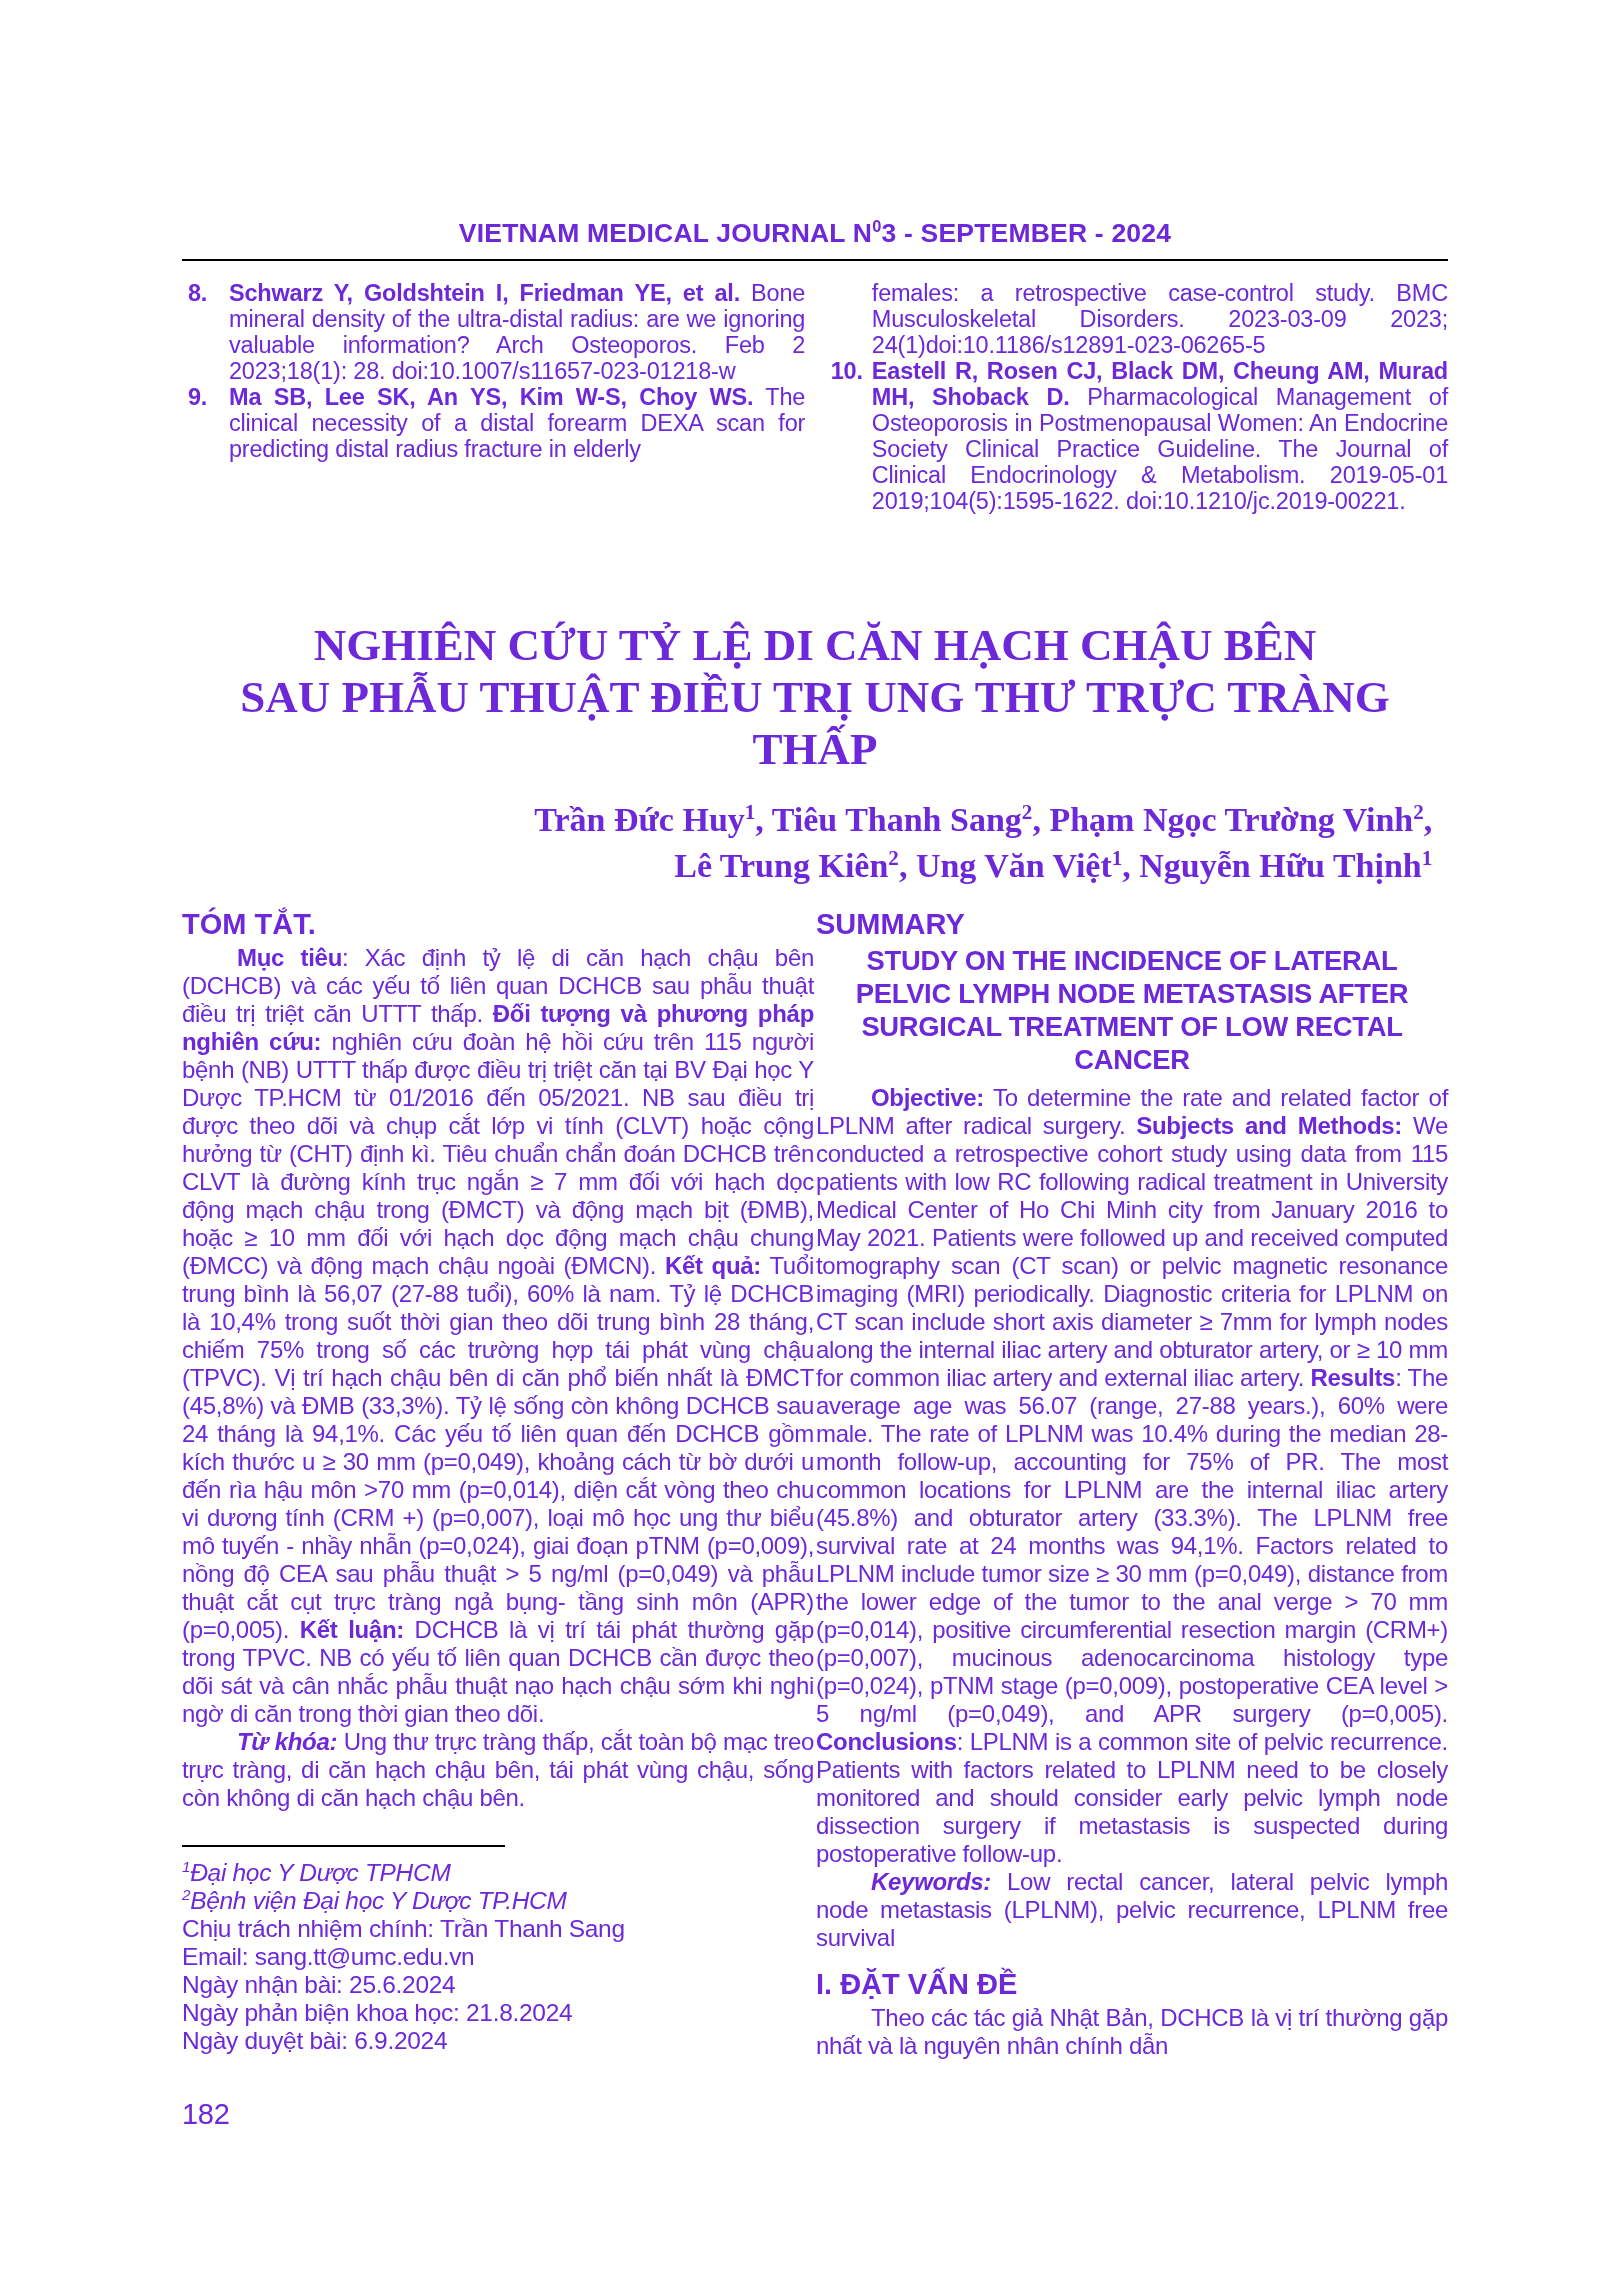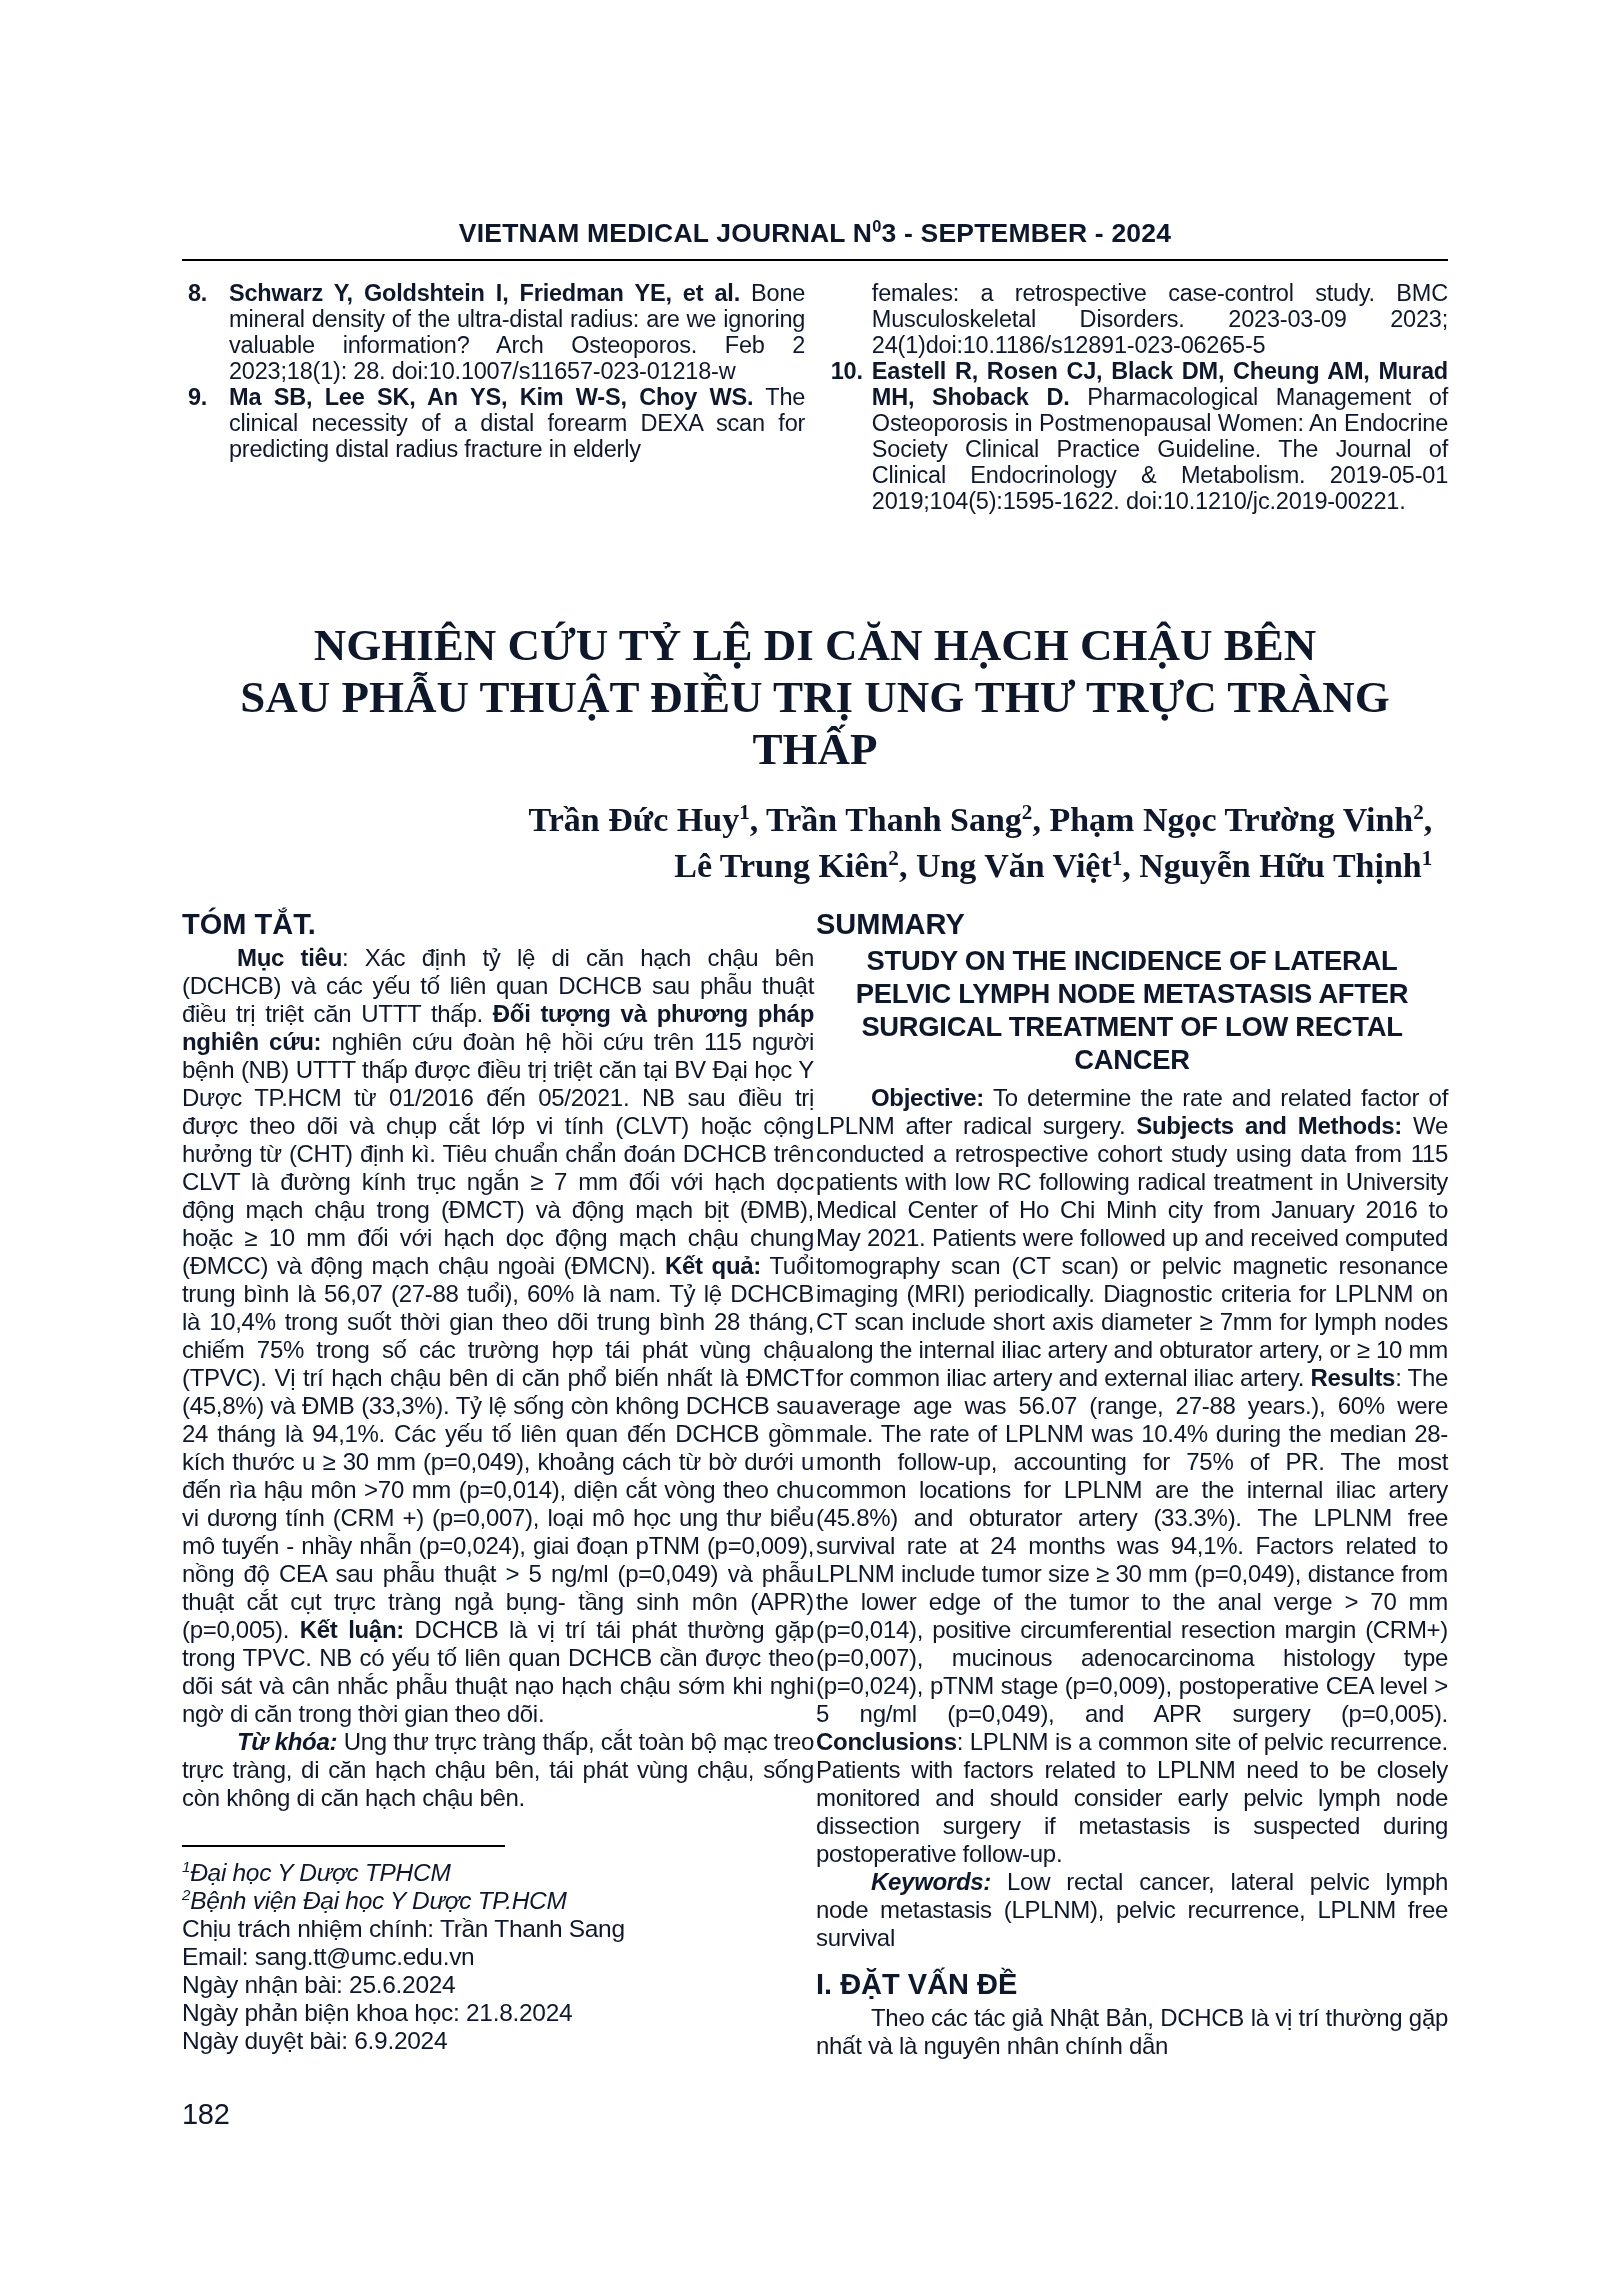--- a/index.html
+++ b/index.html
@@ -1,17 +1,17 @@
 <!DOCTYPE html>
 <html lang="vi"><head>
 <meta charset="utf-8">
 <style>
   html,body { margin:0; padding:0; background:#888; }
   .page {
-    width:1621px; height:2293px; margin:0 auto; background:#ffffff; color:#0f172a;
+    width:1621px; height:2293px; margin:0 auto; background:#ffffff; color:#6d28d9;
     font-family:"Liberation Sans","DejaVu Sans",sans-serif;
     box-sizing:border-box; padding:218px 173px 0 182px;
     position:relative; overflow:hidden;
   }
   sup { font-size:62%; line-height:0; }
 
   .journal-header {
     text-align:center; font-weight:700; font-size:26.5px; letter-spacing:0.2px;
     padding-bottom:9.8px; border-bottom:2.9px solid #000;
   }
@@ -82,21 +82,21 @@
       </div>
     </div>
   </div>
 
   <div class="title-block">
     <div>NGHIÊN CỨU TỶ LỆ DI CĂN HẠCH CHẬU BÊN</div>
     <div>SAU PHẪU THUẬT ĐIỀU TRỊ UNG THƯ TRỰC TRÀNG THẤP</div>
   </div>
 
   <div class="authors">
-    <div><span>Trần Đức Huy</span><sup>1</sup><span>, Trần Thanh Sang</span><sup>2</sup><span>, Phạm Ngọc Trường Vinh</span><sup>2</sup><span>,</span></div>
+    <div><span>Trần Đức Huy</span><sup>1</sup><span>, Tiêu Thanh Sang</span><sup>2</sup><span>, Phạm Ngọc Trường Vinh</span><sup>2</sup><span>,</span></div>
     <div><span>Lê Trung Kiên</span><sup>2</sup><span>, Ung Văn Việt</span><sup>1</sup><span>, Nguyễn Hữu Thịnh</span><sup>1</sup></div>
   </div>
 
   <div class="body-row">
 
     <div class="body-col">
       <div class="sec-heading"><span style="font-weight: 700;">TÓM TẮT</span><span>.</span></div>
       <p class="para"><span style="font-weight: 700;">Mục tiêu</span><span>: Xác định tỷ lệ di căn hạch chậu bên (DCHCB) và các yếu tố liên quan DCHCB sau phẫu thuật điều trị triệt căn UTTT thấp. </span><span style="font-weight: 700;">Đối tượng và phương pháp nghiên cứu:</span><span> nghiên cứu đoàn hệ hồi cứu trên 115 người bệnh (NB) UTTT thấp được điều trị triệt căn tại BV Đại học Y Dược TP.HCM từ 01/2016 đến 05/2021. NB sau điều trị được theo dõi và chụp cắt lớp vi tính (CLVT) hoặc cộng hưởng từ (CHT) định kì. Tiêu chuẩn chẩn đoán DCHCB trên CLVT là đường kính trục ngắn ≥ 7 mm đối với hạch dọc động mạch chậu trong (ĐMCT) và động mạch bịt (ĐMB), hoặc ≥ 10 mm đối với hạch dọc động mạch chậu chung (ĐMCC) và động mạch chậu ngoài (ĐMCN). </span><span style="font-weight: 700;">Kết quả:</span><span> Tuổi trung bình là 56,07 (27-88 tuổi), 60% là nam. Tỷ lệ DCHCB là 10,4% trong suốt thời gian theo dõi trung bình 28 tháng, chiếm 75% trong số các trường hợp tái phát vùng chậu (TPVC). Vị trí hạch chậu bên di căn phổ biến nhất là ĐMCT (45,8%) và ĐMB (33,3%). Tỷ lệ sống còn không DCHCB sau 24 tháng là 94,1%. Các yếu tố liên quan đến DCHCB gồm kích thước u ≥ 30 mm (p=0,049), khoảng cách từ bờ dưới u đến rìa hậu môn &gt;70 mm (p=0,014), diện cắt vòng theo chu vi dương tính (CRM +) (p=0,007), loại mô học ung thư biểu mô tuyến - nhầy nhẫn (p=0,024), giai đoạn pTNM (p=0,009), nồng độ CEA sau phẫu thuật &gt; 5 ng/ml (p=0,049) và phẫu thuật cắt cụt trực tràng ngả bụng- tầng sinh môn (APR) (p=0,005). </span><span style="font-weight: 700;">Kết luận:</span><span> DCHCB là vị trí tái phát thường gặp trong TPVC. NB có yếu tố liên quan DCHCB cần được theo dõi sát và cân nhắc phẫu thuật nạo hạch chậu sớm khi nghi ngờ di căn trong thời gian theo dõi.</span></p>
       <p class="para"><span style="font-weight: 700; font-style: italic;">Từ khóa:</span><span> Ung thư trực tràng thấp, cắt toàn bộ mạc treo trực tràng, di căn hạch chậu bên, tái phát vùng chậu, sống còn không di căn hạch chậu bên.</span></p>
 

